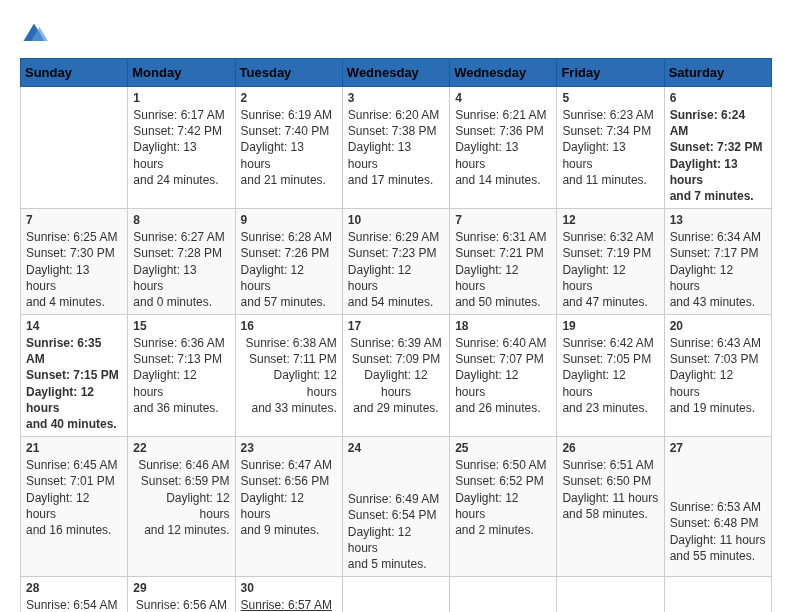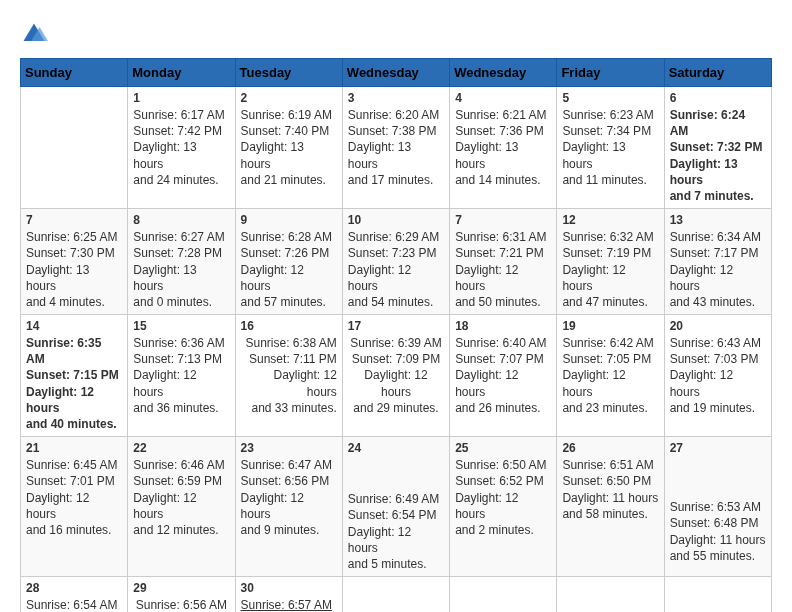--- a/index.html
+++ b/index.html
@@ -275,21 +275,21 @@
       <tr>
         <td>
           <span class="day-num">21</span>
           <div class="day-info" style="white-space: pre-line;">Sunrise: 6:45 AM
 Sunset: 7:01 PM
 Daylight: 12 hours
 and 16 minutes.</div>
         </td>
         <td>
           <span class="day-num">22</span>
-          <div class="day-info" style="white-space: pre-line;">Sunrise: 6:46 AM
+          <div class="day-info" style="white-space: pre-line; text-align: right;">Sunrise: 6:46 AM
 Sunset: 6:59 PM
 Daylight: 12 hours
 and 12 minutes.</div>
         </td>
         <td>
           <span class="day-num">23</span>
           <div class="day-info" style="white-space: pre-line;">Sunrise: 6:47 AM
 Sunset: 6:56 PM
 Daylight: 12 hours
 and 9 minutes.</div>

